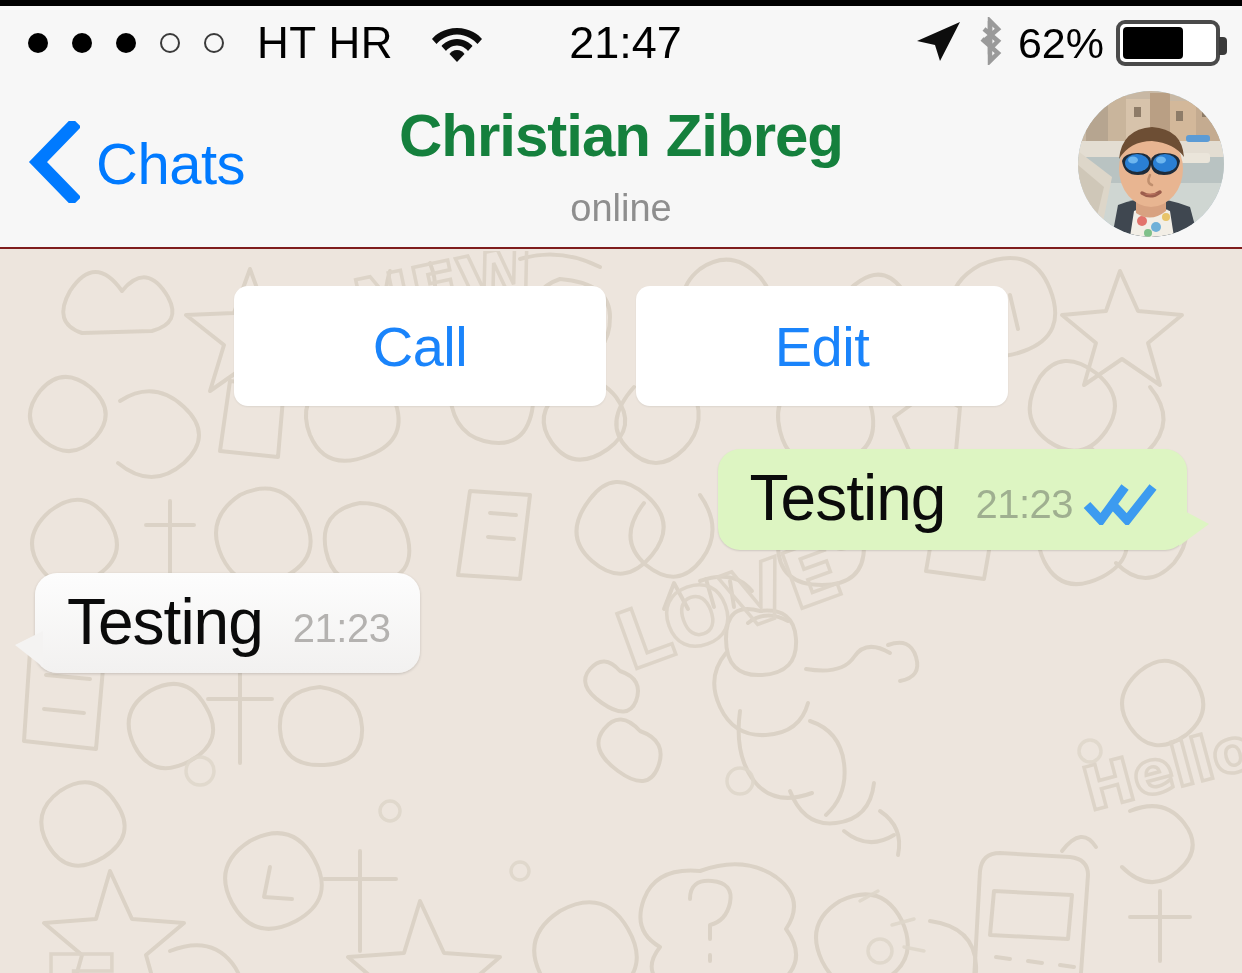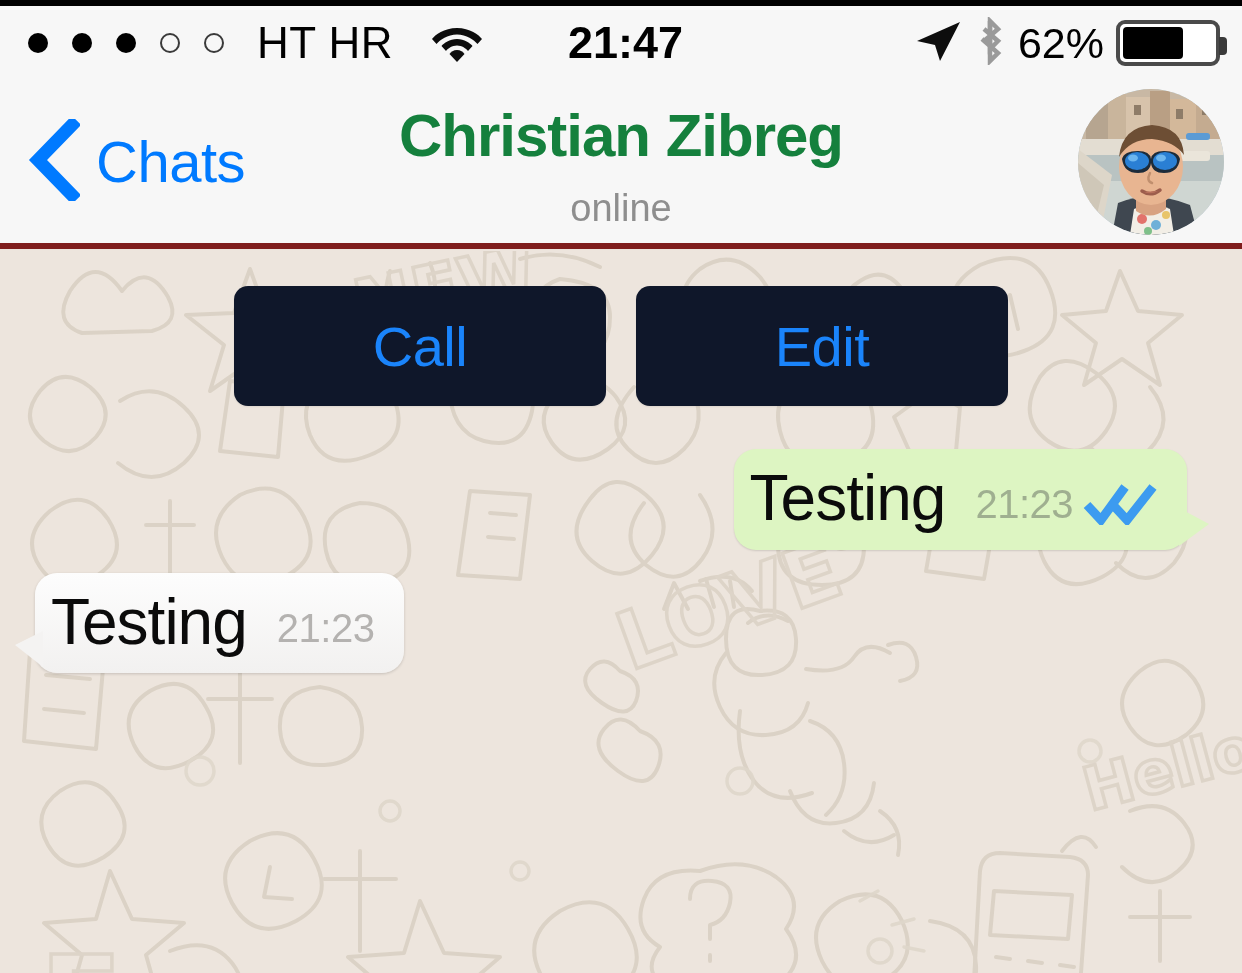--- a/index.html
+++ b/index.html
@@ -19,35 +19,35 @@
     background:#F7F7F7; display:flex; align-items:center;
   }
   .sb-left { position:absolute; left:28px; display:flex; align-items:center; gap:24px; }
   .dot { width:20px; height:20px; border-radius:50%; }
   .dot.filled { background:#000; }
   .dot.empty { background:transparent; border:2.5px solid #3a3a3a; }
   .carrier { font-size:44px; font-weight:400; color:#000; letter-spacing:0.5px; margin-left:9px; }
   .wifi-ico { margin-left:14px; display:flex; align-items:center; }
   .sb-center {
     position:absolute; left:0; width:1242px; text-align:center;
-    font-size:45px; font-weight:700; color:#000; letter-spacing:0px;padding-left:9px;
+    font-size:45px; font-weight:400; color:#000; letter-spacing:0px;padding-left:9px;
   }
   .sb-right { position:absolute; right:22px; display:flex; align-items:center; gap:12px; }
   .batt-pct { font-size:43px; font-weight:400; color:#000; }
   .batt {
     position:relative; width:104px; height:46px;
     border:4px solid #4a4a4a; border-radius:9px; background:#fff;
   }
   .batt-fill { position:absolute; left:3px; top:3px; bottom:3px; width:62%; background:#000; border-radius:4px; }
   .batt-nub { position:absolute; right:-11px; top:13px; width:8px; height:18px; background:#3a3a3a; border-radius:0 4px 4px 0; }
 
   
   #nav-bar {
     position:absolute; left:0; top:80px; width:1242px; height:169px;
-    background:#F7F7F7; border-bottom:6px solid #7f1d1d;
+    background:#F7F7F7; border-bottom:2px solid #7f1d1d;
   }
   #back-btn {
     position:absolute; left:28px; top:50%; transform:translateY(-50%);
     display:flex; align-items:center; gap:16px; cursor:pointer;
   }
   .back-label { font-size:58px; color:#007AFF; font-weight:400; letter-spacing:-0.5px; }
   #nav-title-wrap {
     position:absolute; left:50%; transform:translateX(-50%); top:24px;
     text-align:center; width:700px;
   }
@@ -63,32 +63,32 @@
   
   #chat-area { position:absolute; left:0; top:251px; width:1242px; height:722px; overflow:hidden; background:#EDE5DD; }
   #wallpaper { position:absolute; left:0; top:0; width:1242px; height:722px; opacity:1; }
 
   
   #action-row {
     position:absolute; left:0; top:35px; width:1242px;
     display:flex; justify-content:center; gap:30px;
   }
   .action-btn {
-    width:372px; height:120px; background:#0f172a; border-radius:14px;
+    width:372px; height:120px; background:#ffffff; border-radius:14px;
     display:flex; align-items:center; justify-content:center; cursor:pointer;
     box-shadow:0 1px 2px rgba(0,0,0,0.07);
   }
   .action-btn span { font-size:56px; color:#1a84fb; font-weight:400; letter-spacing:-0.5px; }
 
   
   .msg-row { position:absolute; display:flex; }
   #msg-out { right:0; top:198px; justify-content:flex-end; width:1242px; padding-right:55px; }
   #msg-in  { left:0;  top:322px; justify-content:flex-start; width:1242px; padding-left:35px; }
 
-  .bubble { position:relative; display:flex; align-items:baseline; padding:17px 30px 19px 16px; border-radius:22px; }
+  .bubble { position:relative; display:flex; align-items:baseline; padding:17px 30px 19px 32px; border-radius:22px; }
   .bubble.out { background:#DDF5C2; box-shadow:0 1px 2px rgba(0,0,0,0.13); }
   .bubble.in  { background:#FAFAFA;
                 background:linear-gradient(180deg,#FDFDFD 0%,#F2F1F0 100%);
                 box-shadow:0 1px 3px rgba(0,0,0,0.17); }
   .bubble .txt { font-size:64px; color:#0b0b0b; letter-spacing:-1px; line-height:1.0; }
   .bubble .meta { display:flex; align-items:center; gap:10px; margin-left:30px; position:relative; top:-2px; }
   .bubble .time { font-size:40px; letter-spacing:-0.5px; }
   .bubble.out .time { color:#9FAF90; }
   .bubble.in  .time { color:#B4B2B0; }
 

